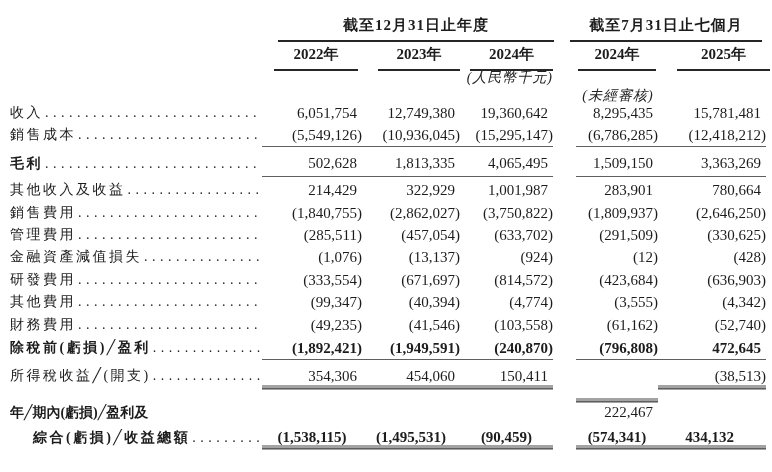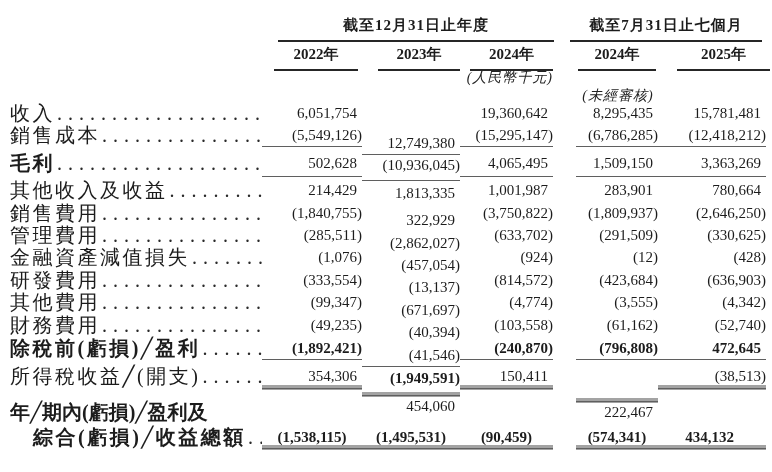--- a/index.html
+++ b/index.html
@@ -39,25 +39,25 @@
   .unaudited { left:576px; width:84px; top:87px; text-align:center; }
   
   #tbody { padding-left:10px; }
   .row { display:flex; align-items:stretch; }
   .h22 { height:22.4px; line-height:22.4px; }
   .r-gross { height:27px; line-height:27px; margin-top:3px; }
   .mt25 { margin-top:2.5px; }
   .r-pbt { height:24px; line-height:24px; }
   .r-tax { height:28px; line-height:28px; margin-top:2px; }
   .r-final { height:50px; margin-top:10px; align-items:flex-end; }
-  .lbl { width:252px; display:flex; overflow:hidden; font-size:20px; }
+  .lbl { width:252px; display:flex; overflow:hidden; font-size:14px; }
   .lbl .t { white-space:nowrap; letter-spacing:2.5px; }
   .dots { flex:1; overflow:hidden; white-space:nowrap; letter-spacing:0.5px; padding-left:2px; color:#2a2a2a; }
   .num { position:relative; text-align:right; font-size:15px; white-space:nowrap; }
-  .c1 { width:100px; } .c2 { width:98px;margin-top:30px; } .c3 { width:93px; }
+  .c1 { width:100px; } .c2 { width:98px; } .c3 { width:93px; }
   .sp { width:23px; } .c4 { width:82px; } .c5 { width:108px; }
   .u1 { border-bottom:1px solid #5f5f5f; }
   .u2 { border-bottom:5px solid #a3a3a3; }
   .u2::after {
     content:""; position:absolute; left:0; right:0; bottom:-4px;
     border-bottom:1px solid #5f5f5f;
   }
   .b { font-weight:bold; }
   .r-final .lbl { display:block; line-height:25px; height:50px; }
   .r-final .l2 { display:flex; padding-left:23px; overflow:hidden; }

